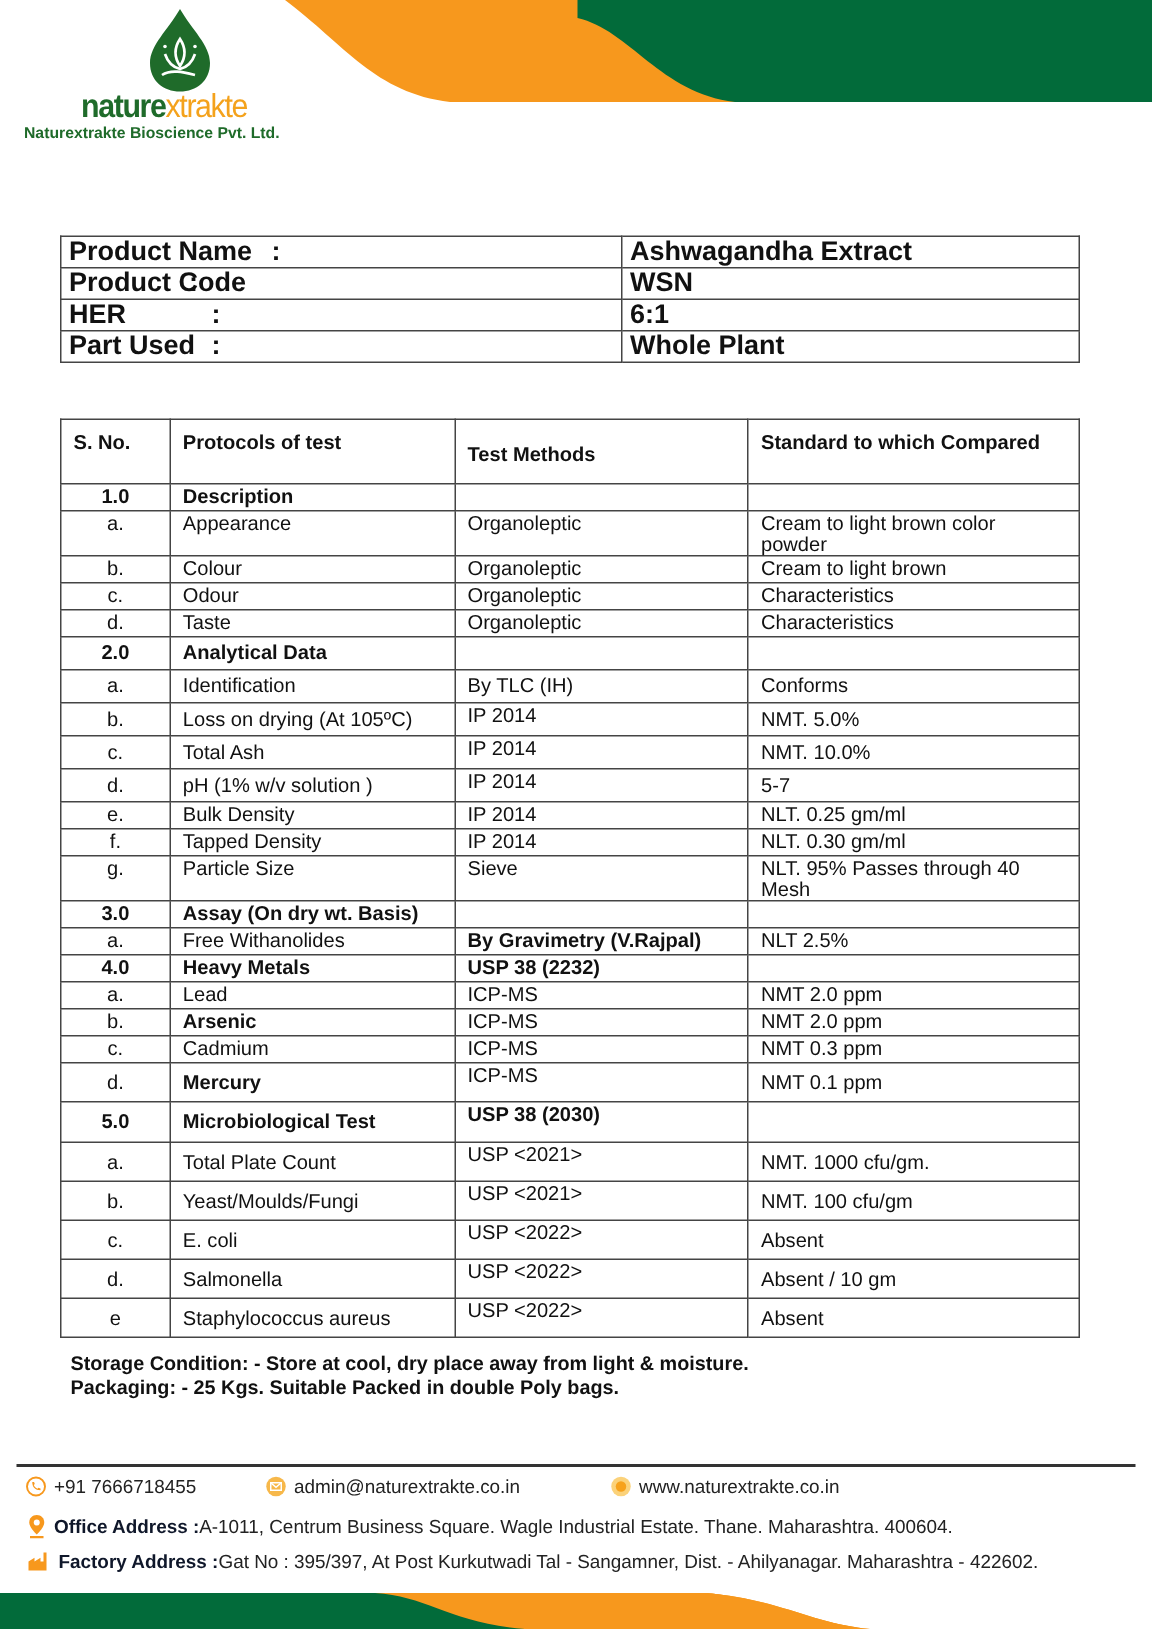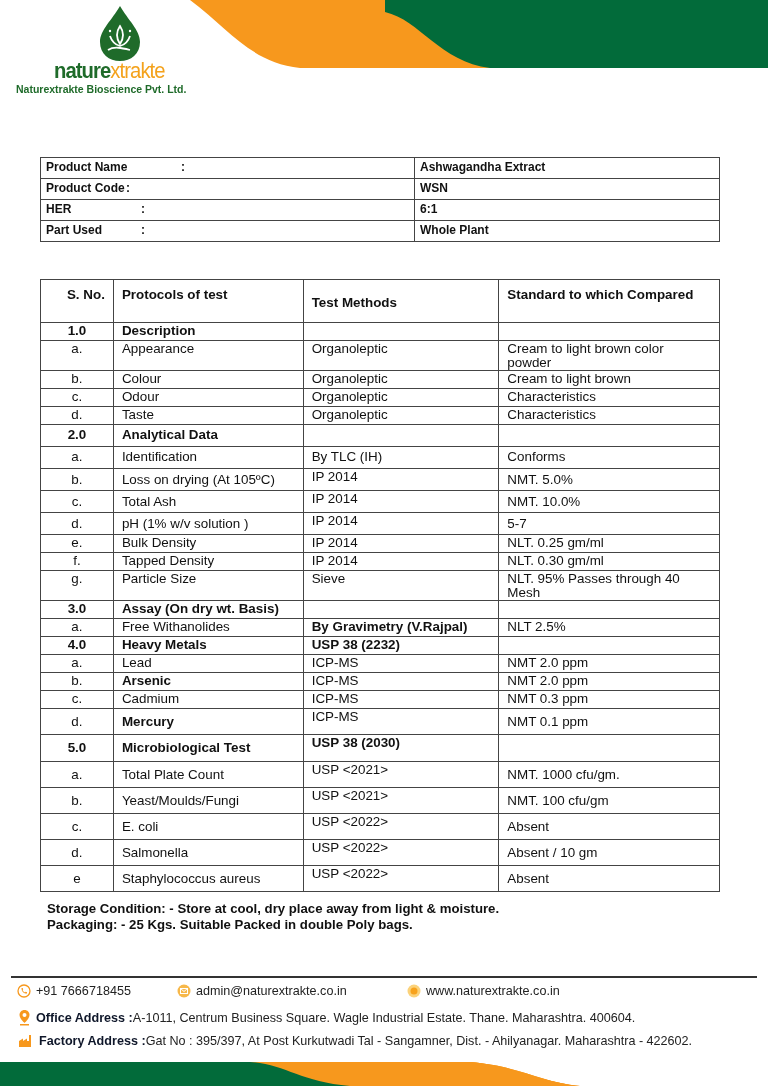--- a/index.html
+++ b/index.html
@@ -11,21 +11,21 @@
   .logo-drop { position: absolute; left: 78px; top: 0; width: 56px; height: 58px; }
   .logo-word { position: absolute; left: 40px; top: 56px; font-size: 22px; font-weight: bold; letter-spacing: -1px; line-height: 22px; transform: scaleX(0.92); transform-origin: left; }
   .logo-word .g { color: #1f6b2a; }
   .logo-word .o { color: #f4a21c; font-weight: normal; }
   .logo-sub { position: absolute; left: 2px; top: 79px; font-size: 10.5px; font-weight: bold; color: #1f6b2a; white-space: nowrap; }
 
   table { border-collapse: collapse; position: absolute; }
   td, th { border: 1.3px solid #444; font-size: 13.4px; line-height: 14px; vertical-align: top; }
 
   .info-table { left: 40px; top: 157px; width: 680px; }
-  .info-table td { height: 21px; padding: 2px 5px 0 5px; font-weight: bold; font-size: 12px; }
+  .info-table td { height: 21px; padding: 2px 5px 0 5px; font-weight: bold; font-size: 18px; }
   .info-table td.lbl { width: 374px; }
   .info-table .colon { display: inline-block; position: absolute; }
 
   .main-table { left: 40px; top: 279px; width: 680px; }
   .main-table th { font-weight: bold; text-align: left; padding: 8px 8px 0 8px; height: 43px; }
   .main-table td { padding: 1px 8px 0 8px; }
   .main-table td.sno { text-align: center; padding-left: 2px; padding-right: 2px; }
   .main-table tr.section td { font-weight: bold; }
   .main-table td.bold { font-weight: bold; }
   .main-table col.c1 { width: 73px; }
@@ -88,21 +88,21 @@
 
 <table class="main-table">
   <colgroup>
       <col class="c1">
       <col class="c2">
       <col class="c3">
       <col class="c4">
     </colgroup>
   <thead>
     <tr>
-      <th style="text-align:right;">S. No.</th>
+      <th style="text-align:left;">S. No.</th>
       <th>Protocols of test</th>
       <th style="padding-top:16px;">Test Methods</th>
       <th>Standard to which Compared</th>
     </tr>
   </thead>
   <tbody id="spec-body">
       <tr class="section">
         <td class="sno" style="height: 18px;">1.0</td>
         <td style="height: 18px;">Description</td>
         <td class="bold" style="height: 18px;"></td>

